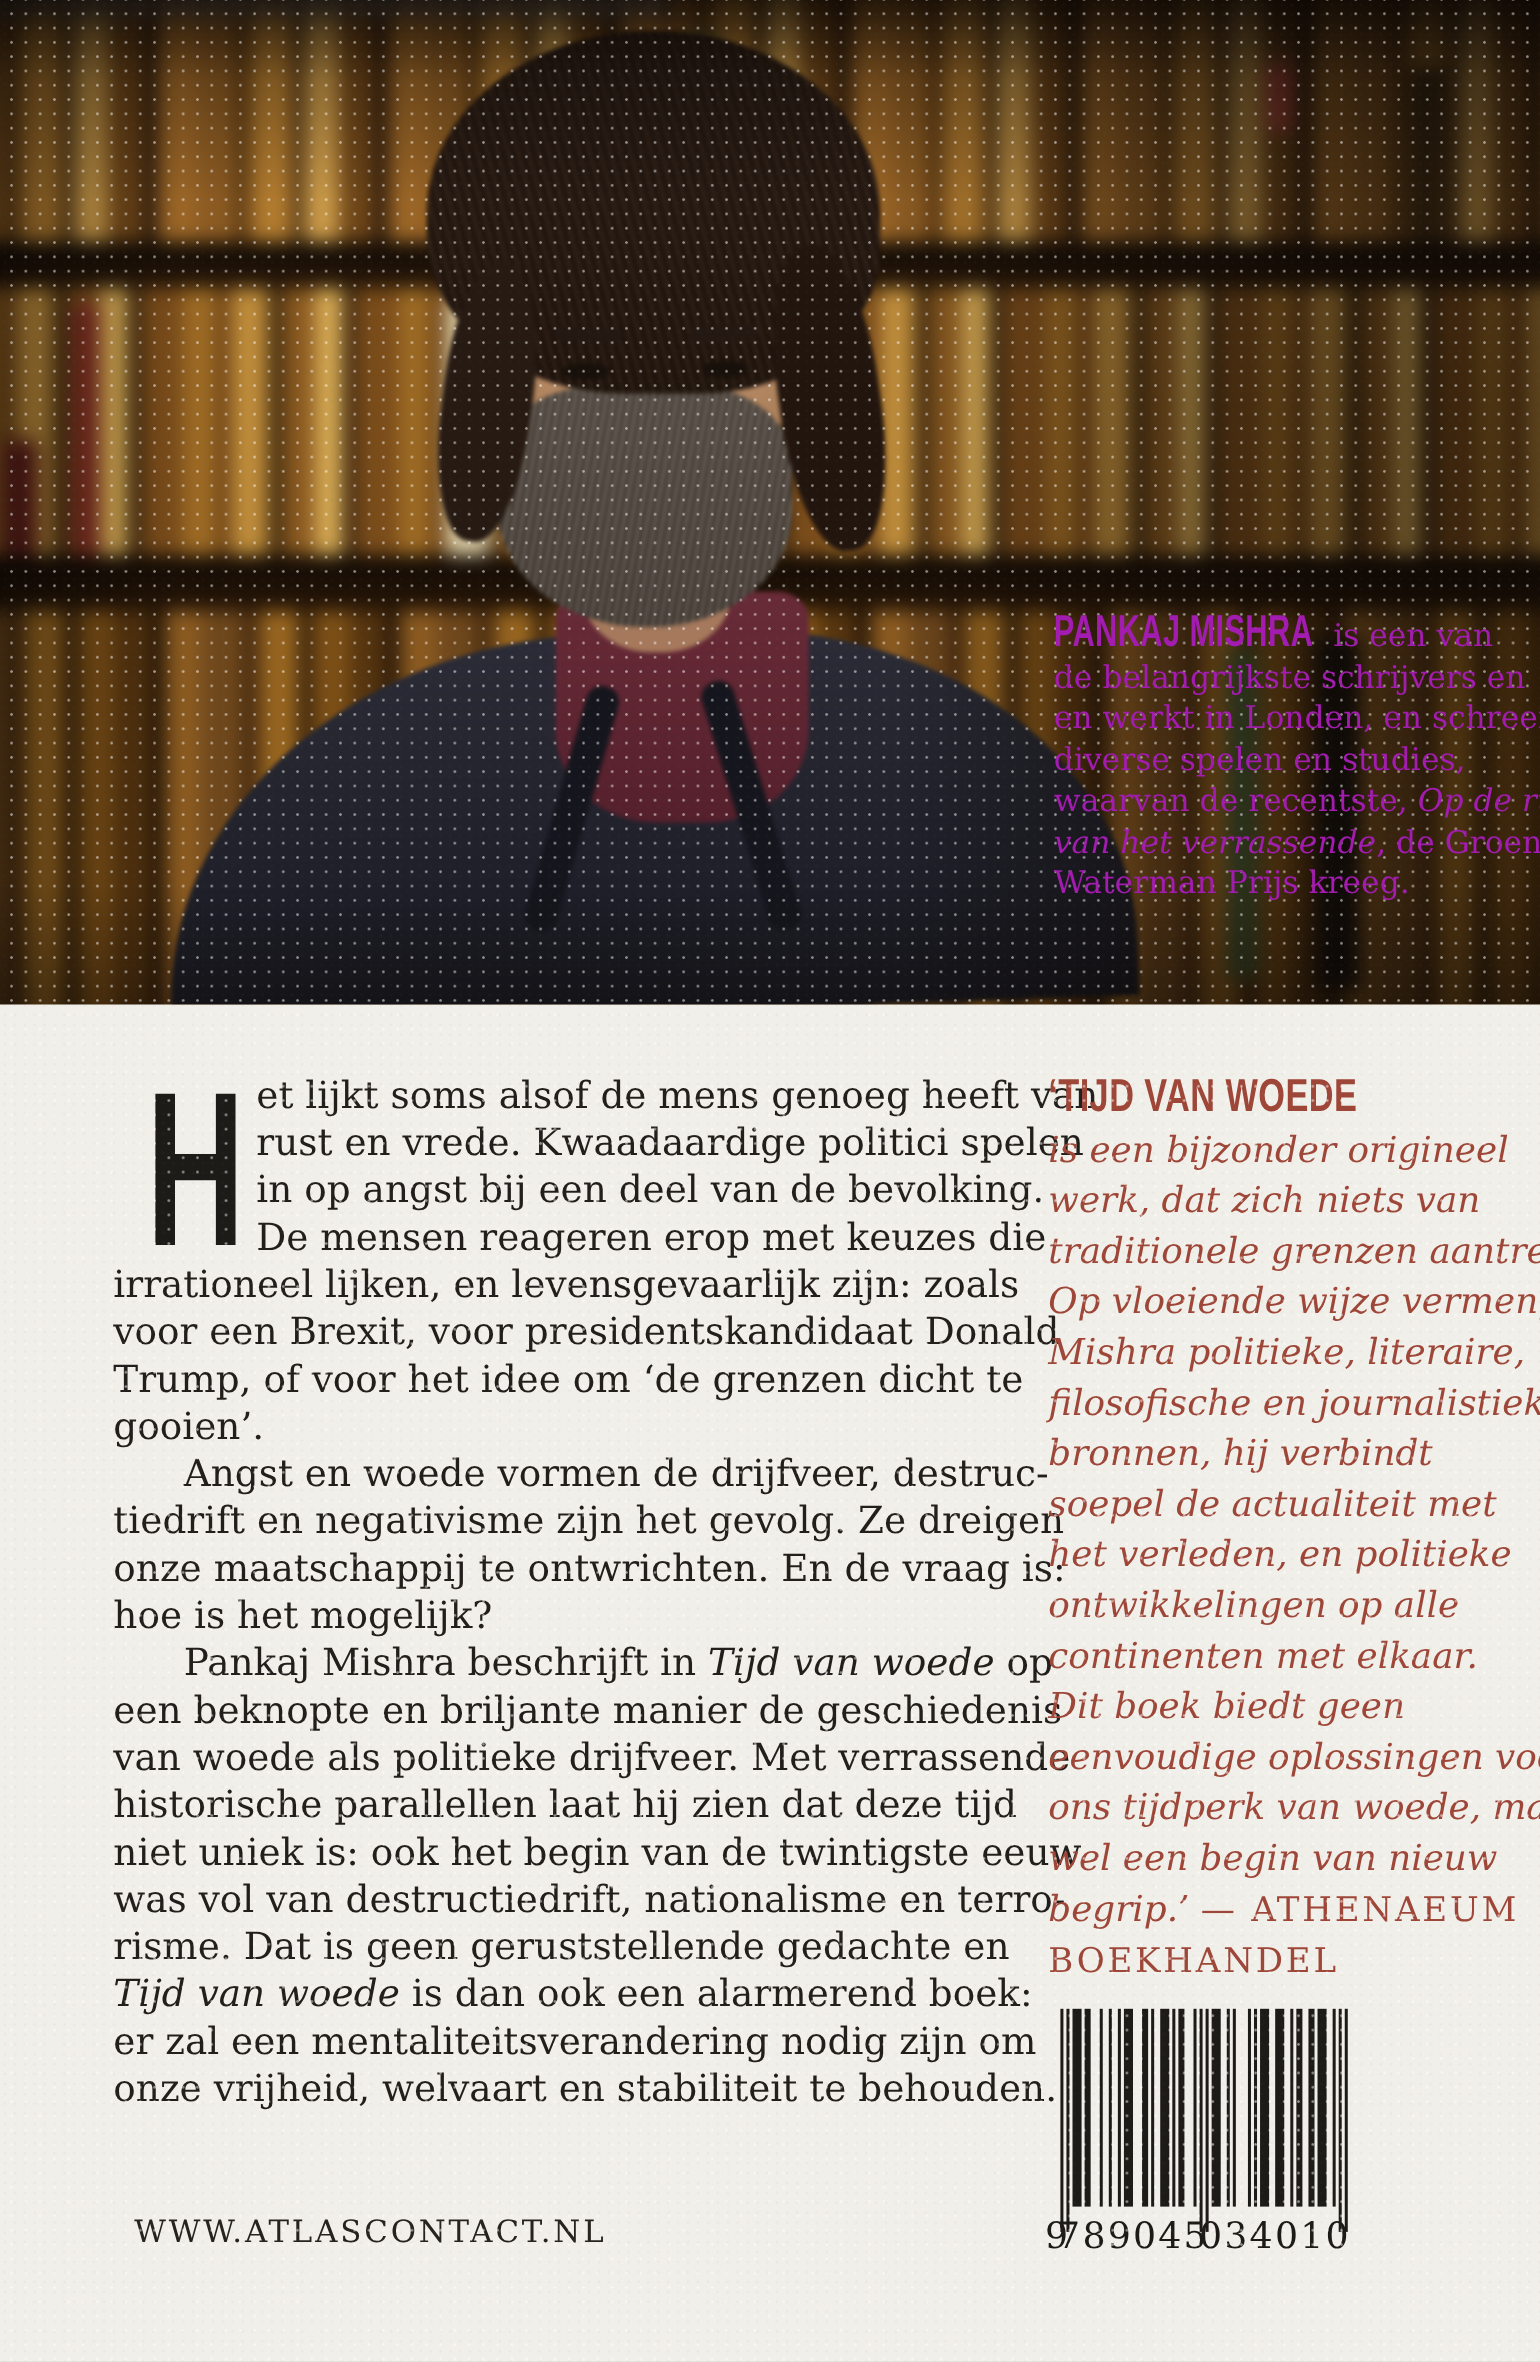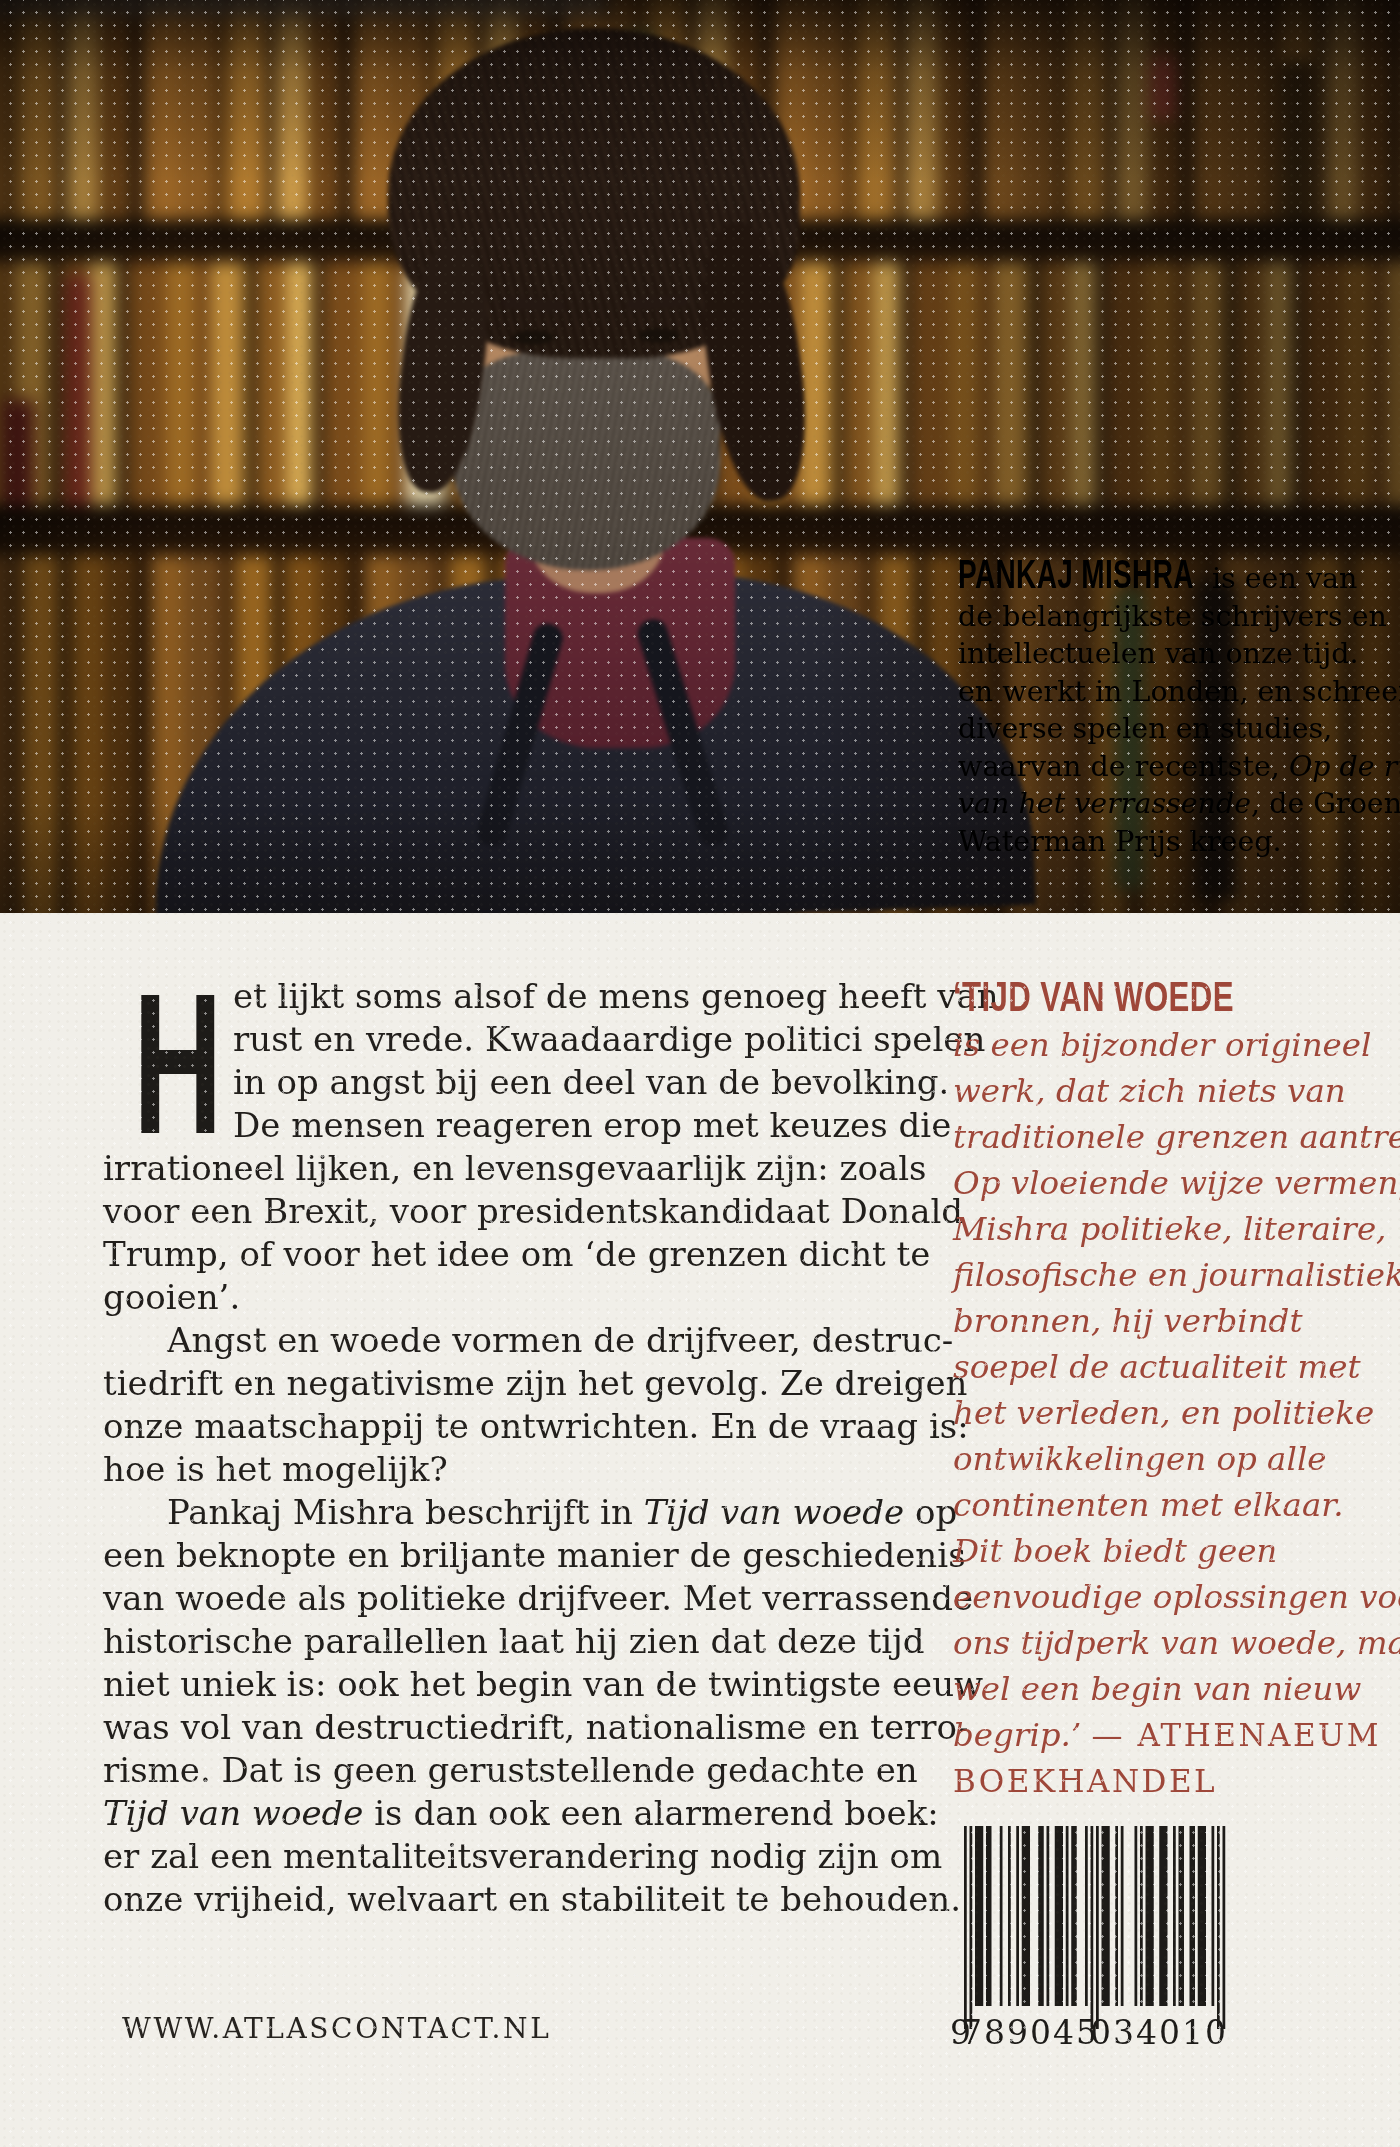--- a/index.html
+++ b/index.html
@@ -51,21 +51,21 @@
   .eye{background:#17100a;border-radius:50%;height:15px;width:42px;}
   .eye.l{left:512px;top:330px;}
   .eye.r{left:638px;top:328px;}
   .grade{position:absolute;inset:0;pointer-events:none;background:
      linear-gradient(180deg,rgba(8,4,2,.8) 0%,rgba(8,4,2,.3) 8%,rgba(8,4,2,0) 20%),
      linear-gradient(90deg,rgba(0,0,0,.4) 0%,rgba(0,0,0,0) 12%),
      linear-gradient(90deg,rgba(0,0,0,0) 58%,rgba(12,7,4,.4) 74%,rgba(10,6,3,.55) 88%),
      linear-gradient(0deg,rgba(10,6,4,.35) 0%,rgba(0,0,0,0) 12%);}
 
   
-  .bio{position:absolute;left:958px;top:556px;width:430px;color:#000000;z-index:5;}
+  .bio{position:absolute;left:958px;top:556px;width:430px;color:#a21caf;z-index:5;}
   .bioline{white-space:nowrap;line-height:37.5px;font-size:28.5px;}
   .bio-name{display:inline-block;font-family:"Liberation Sans",sans-serif;font-weight:700;font-size:40px;
             letter-spacing:.5px;transform:scale(.7,1.02);transform-origin:0 78%;margin-right:-92px;}
 
   
   .body-col{position:absolute;left:103px;top:975px;width:815px;}
   .bline{white-space:nowrap;line-height:43px;font-size:34px;}
   .bline.dc{margin-left:130px;}
   .bline.ind{padding-left:64px;}
   .it{font-style:italic;}
@@ -124,21 +124,20 @@
       <div class="brow r"></div>
       <div class="eye l"></div>
       <div class="eye r"></div>
     </div>
     <div class="grade"></div>
   </div>
 
   <div class="bio" id="bio-lines">
       <div class="bioline"><span class="bio-name">PANKAJ MISHRA</span><span> is een van</span></div>
       <div class="bioline"><span>de belangrijkste schrijvers en</span></div>
-      <div class="bioline"><span>intellectuelen van onze tijd.</span></div>
       <div class="bioline"><span>en werkt in Londen, en schreef</span></div>
       <div class="bioline"><span>diverse spelen en studies,</span></div>
       <div class="bioline"><span>waarvan de recentste, </span><span class="it">Op de ruïnes</span></div>
       <div class="bioline"><span class="it">van het verrassende</span><span>, de Groene</span></div>
       <div class="bioline"><span>Waterman Prijs kreeg.</span></div>
     </div>
 
   <div class="body-col">
     <div class="dropcap">H</div>
     <div id="body-lines">

